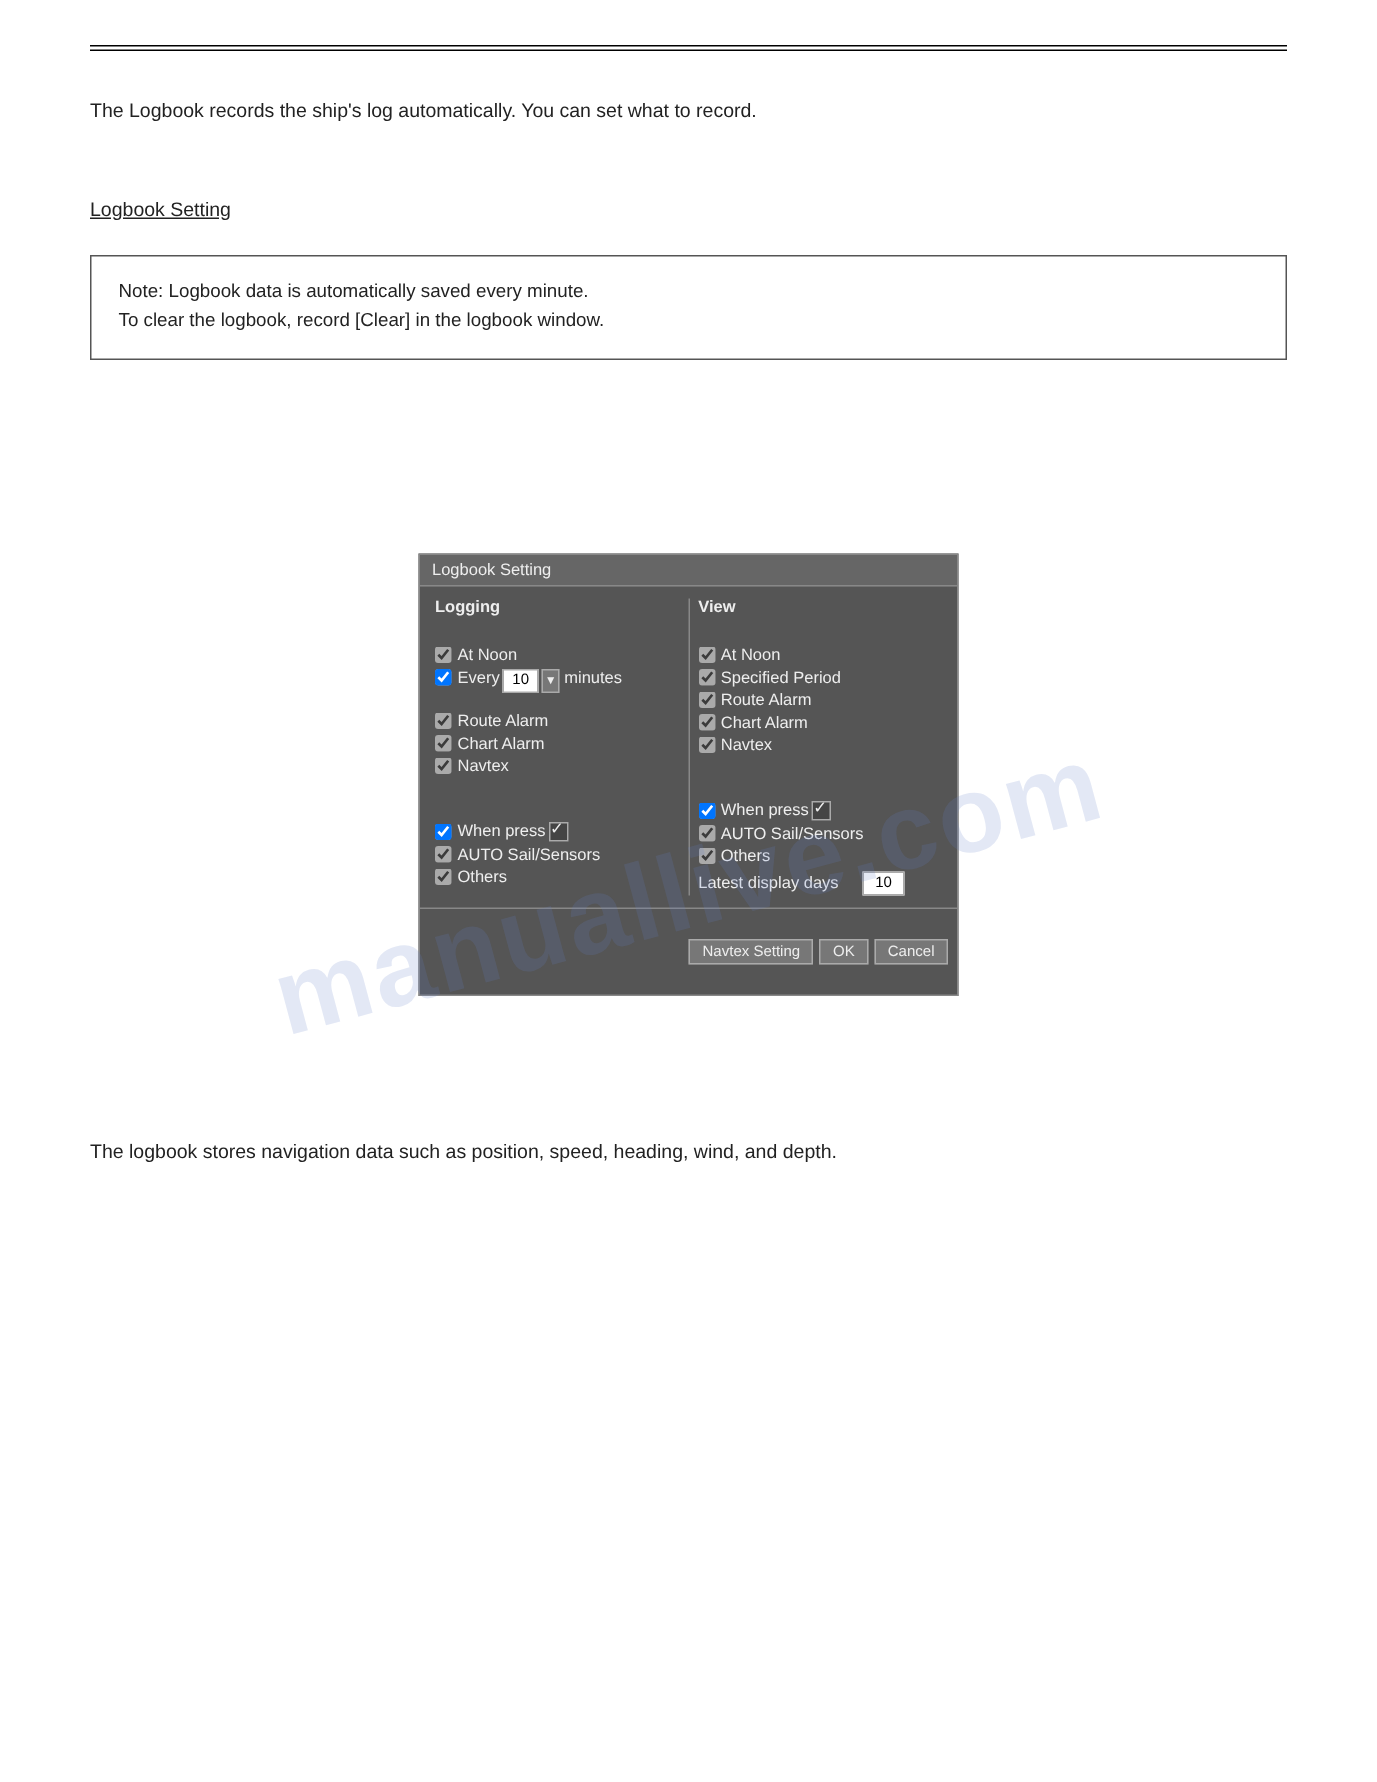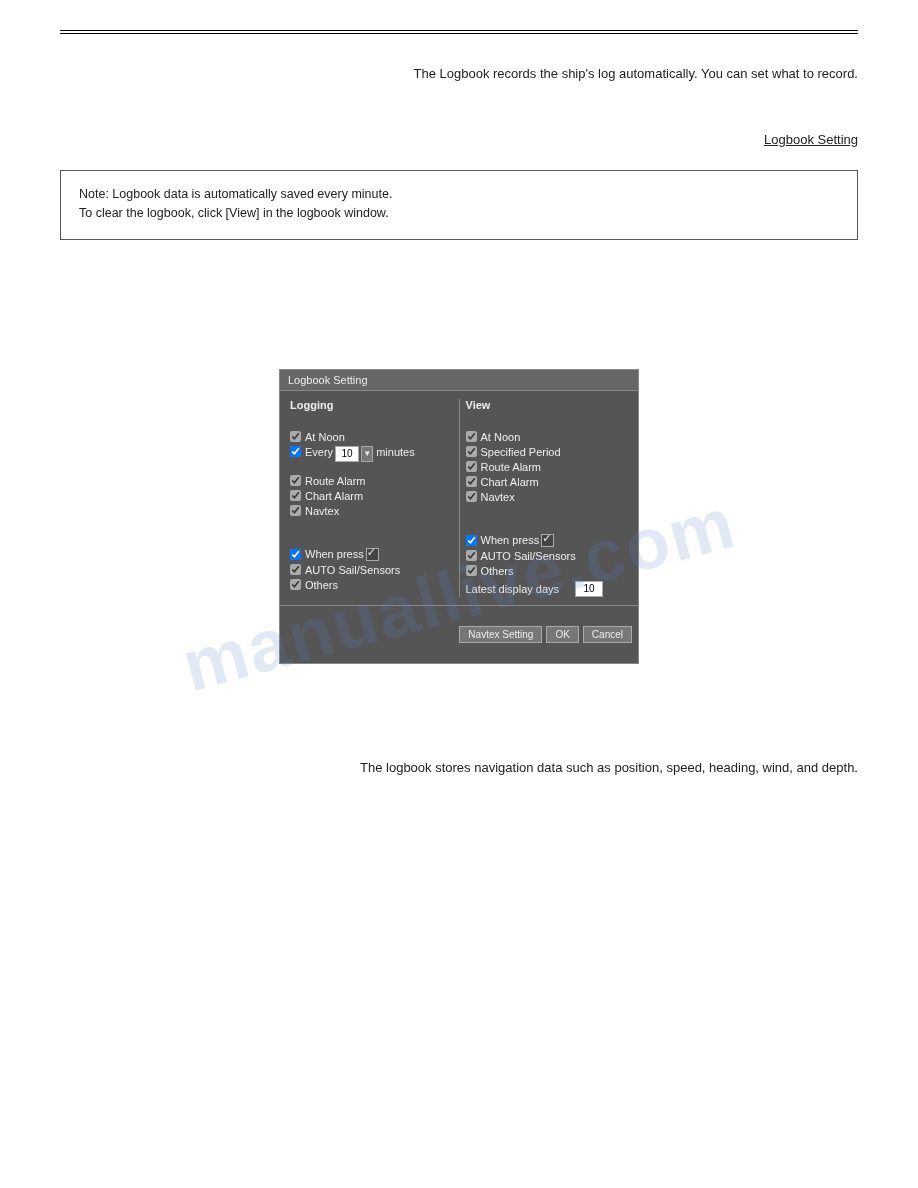--- a/index.html
+++ b/index.html
@@ -26,21 +26,20 @@
       border-top: 4px double #000;
       margin-bottom: 30px;
     }
 
     
     .body-text {
       font-size: 13px;
       line-height: 1.6;
       margin-bottom: 12px;
       color: #222;
-      text-align: right;
     }
 
     .underline-text {
       text-decoration: underline;
       font-size: 13px;
     }
 
     
     .info-box {
       border: 1.5px solid #555;
@@ -283,21 +282,21 @@
   </p>
   <p class="body-text">
     <span class="underline-text">Logbook Setting</span>
   </p>
 
   <div class="info-box">
     <span>
       Note: Logbook data is automatically saved every minute.
     </span><br>
     <span>
-      To clear the logbook, click [View] in the logbook window.
+      To clear the logbook, record [Clear] in the logbook window.
     </span>
   </div>
 
   <p class="body-text">
     &nbsp;
   </p>
   <p class="body-text">
     &nbsp;
   </p>
   <p class="body-text">

